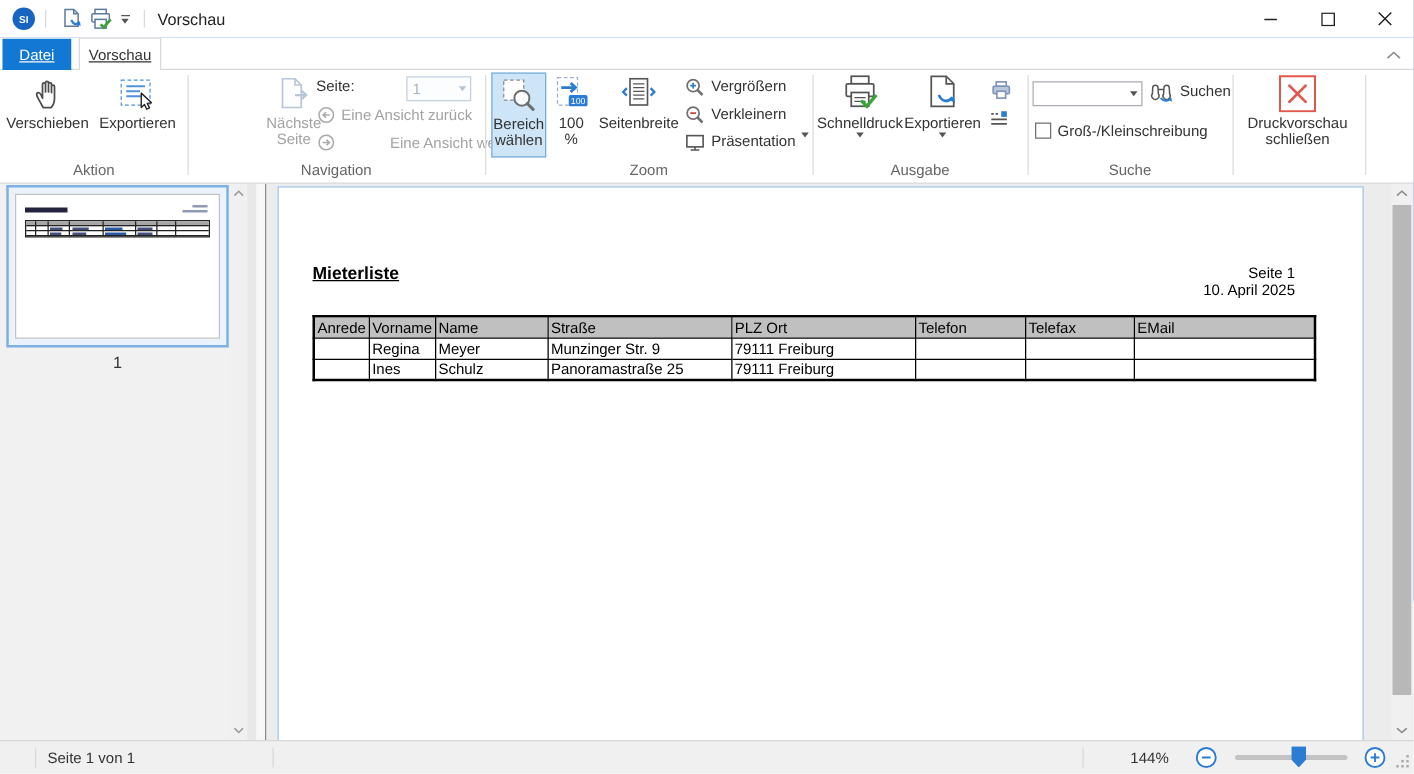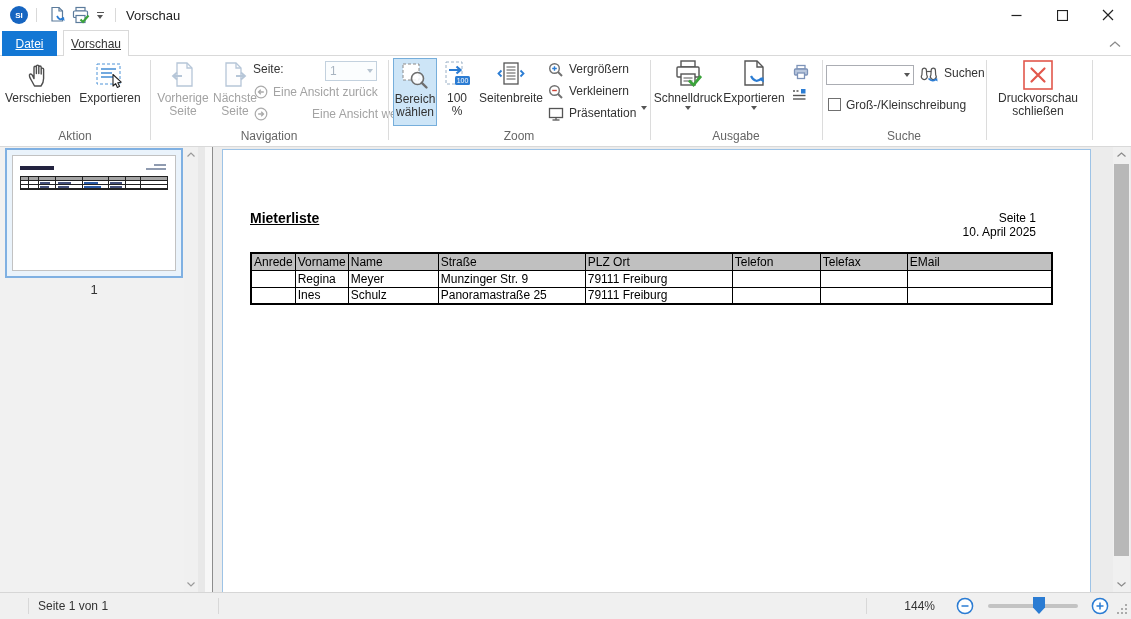--- a/index.html
+++ b/index.html
@@ -170,30 +170,20 @@
             <path d="M18 14.5 L18 26 L20.6 23.6 L22.4 27.4 L24.6 26.3 L22.8 22.7 L26.2 22.2 Z" fill="#fff" stroke="#222" stroke-width="1.1" stroke-linejoin="round"></path>
           </svg>
         </div>
         <span>Exportieren</span>
       </div>
       <div class="grp-label">Aktion</div>
     </div>
     <div class="gsep" style="left:150px;"></div>
 
     <div class="grp" style="left:150px;width:238px;">
-      <div class="bigbtn dis" style="left:8px;width:50px;" aria-disabled="true">
-        <div class="ic">
-          <svg width="28" height="30">
-            <path d="M8 3 H18 L23 8 V26 H8 Z" fill="#fdfdfe" stroke="#b6c6d8" stroke-width="1.3"></path>
-            <path d="M18 3 V8 H23" fill="none" stroke="#b6c6d8" stroke-width="1.3"></path>
-            <path d="M13 16 H4.5 M8 12.5 L4 16 L8 19.5" stroke="#b6c6d8" stroke-width="1.8" fill="none"></path>
-          </svg>
-        </div>
-        <span>Vorherige Seite</span>
-      </div>
       <div class="bigbtn dis" style="left:60px;width:50px;" aria-disabled="true">
         <div class="ic">
           <svg width="28" height="30">
             <path d="M5 3 H15 L20 8 V26 H5 Z" fill="#fdfdfe" stroke="#b6c6d8" stroke-width="1.3"></path>
             <path d="M15 3 V8 H20" fill="none" stroke="#b6c6d8" stroke-width="1.3"></path>
             <path d="M15 16 H23.5 M20 12.5 L24 16 L20 19.5" stroke="#b6c6d8" stroke-width="1.8" fill="none"></path>
           </svg>
         </div>
         <span>Nächste Seite</span>
       </div>

